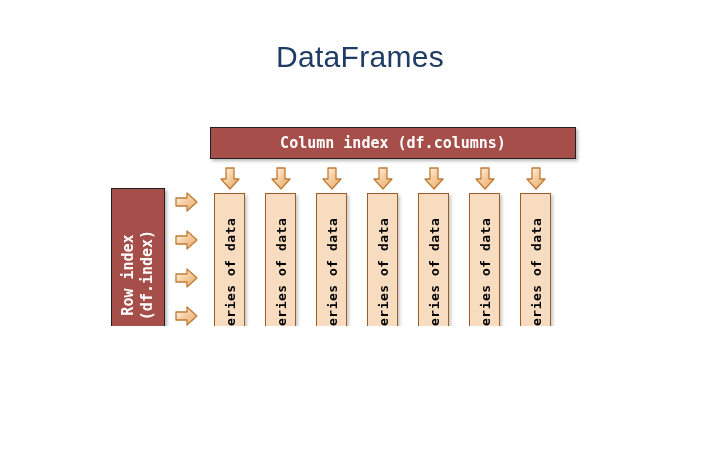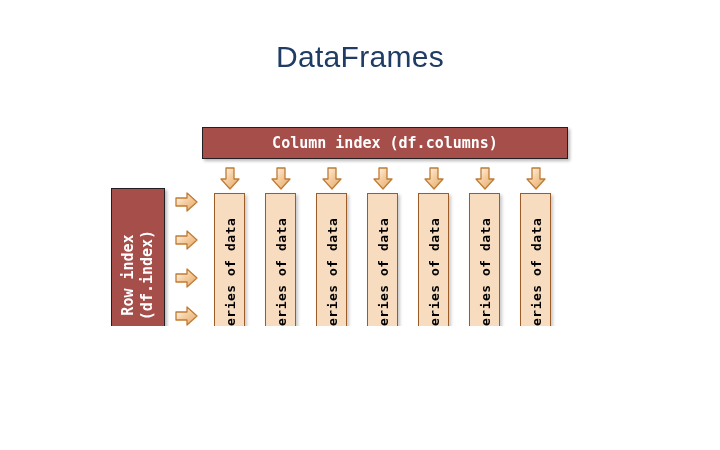--- a/index.html
+++ b/index.html
@@ -27,21 +27,21 @@
     font-size: 30px;
     font-weight: 400;
     letter-spacing: 0.3px;
     color: #1f3c64;
     white-space: pre;
   }
 
   
   #column-index-bar {
     position: absolute;
-    left: 202px;
+    left: 210px;
     top: 127px;
     width: 366px;
     height: 32px;
     background: #a64e4a;
     border: 1.5px solid #231f20;
     box-sizing: border-box;
     display: flex;
     align-items: center;
     justify-content: center;
     box-shadow: 2px 2px 3px rgba(0,0,0,0.28);

